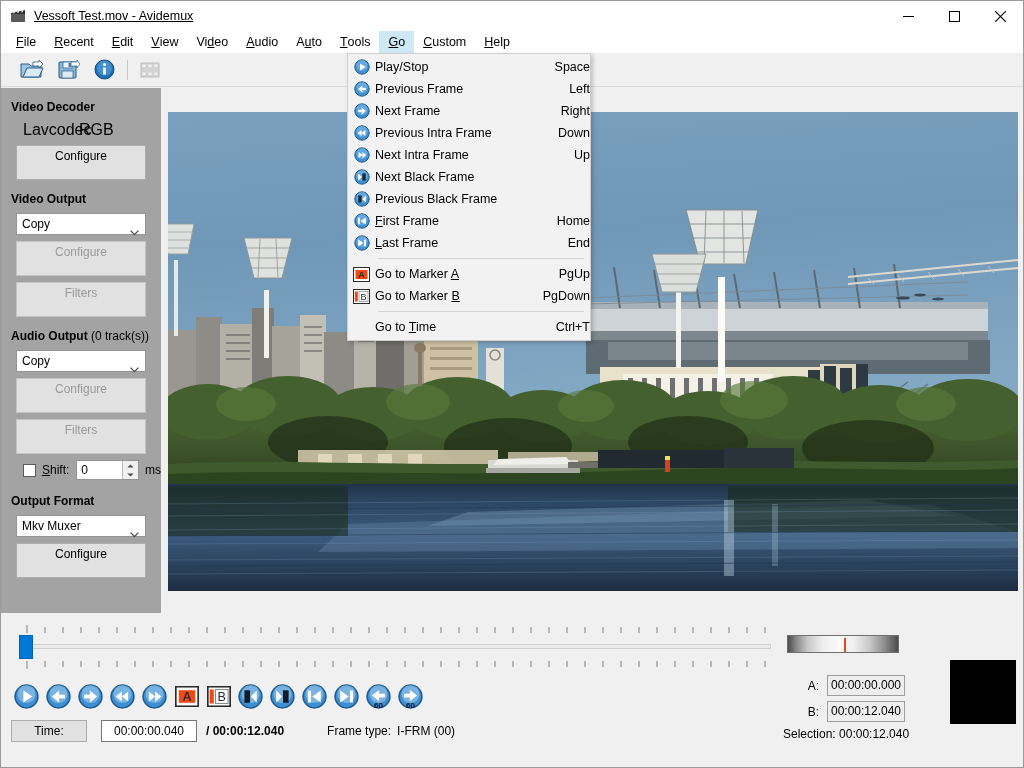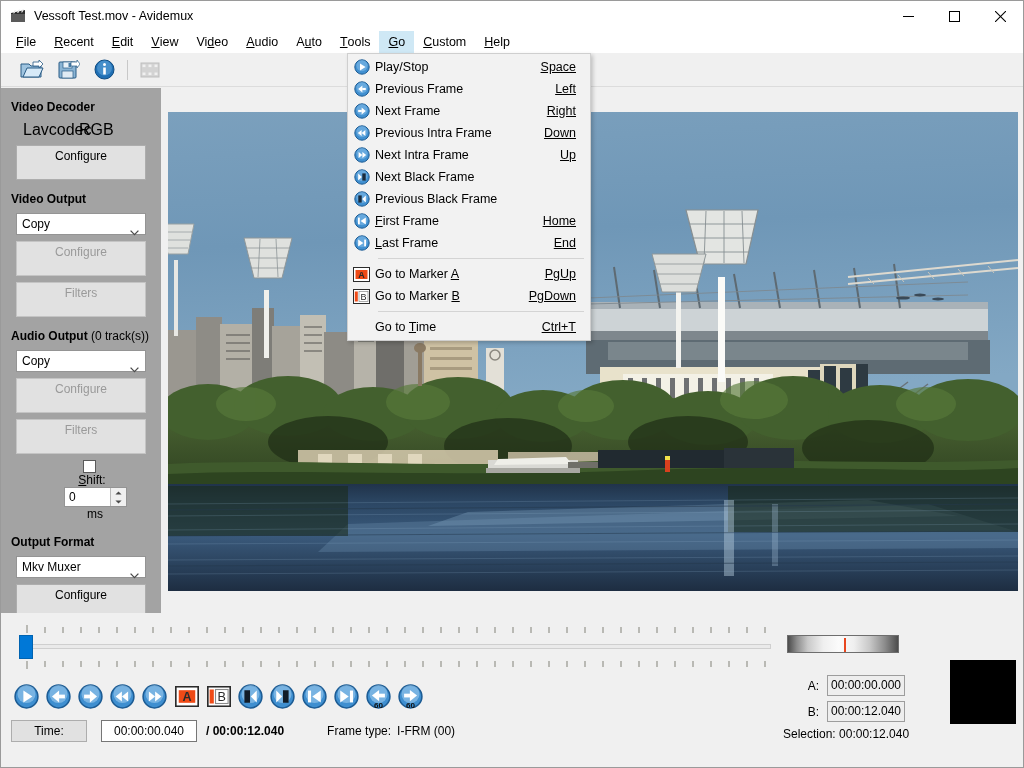--- a/index.html
+++ b/index.html
@@ -15,21 +15,21 @@
     position: relative;
     width: 1024px; height: 768px;
     background: #f0f0f0;
     border: 1px solid #9a9a9a;
   }
 
   
   .titlebar {
     position: absolute; left: 0; top: 0; width: 1022px; height: 30px;
     background: #ffffff;
-    display: flex; align-items: center;
+    display: flex; align-items: center; text-decoration: underline;
   }
   .title-icon {
     width: 16px; height: 16px; margin-left: 9px; margin-right: 8px;
     position: relative; flex: 0 0 auto;
   }
   .title-text {
     font-size: 12.5px; color: #000; white-space: nowrap;
   }
   .win-buttons { margin-left: auto; display: flex; height: 30px; }
   .win-btn {
@@ -91,21 +91,21 @@
     position: relative; display: block; width: 130px; height: 22px;
     margin: 2px auto 6px auto;
     background: #ffffff; border: 1px solid #949494;
     font-size: 12px; color: #000; line-height: 20px; padding-left: 5px;
   }
   .combo .arrow {
     position: absolute; right: 7px; top: 8px;
     width: 8px; height: 5px;
   }
   .shift-row {
-    display: flex; align-items: center; margin: 6px 0 0 22px; font-size: 12px; flex-direction: column;
+    display: flex; align-items: center; margin: 6px 0 0 22px; font-size: 12px;
   }
   .chk {
     width: 13px; height: 13px; border: 1px solid #5a5a5a; background: #fff;
     margin-right: 6px;
   }
   .spin {
     position: relative; width: 63px; height: 20px; margin-left: 7px;
     border: 1px solid #949494; background: #fff;
     font-size: 12px; line-height: 18px; padding-left: 4px;
   }
@@ -149,21 +149,21 @@
     display: flex; align-items: center;
     font-size: 12.5px; color: #000;
     padding-left: 0;
   }
   .dd-ico {
     width: 27px; min-width: 27px; height: 22px;
     display: flex; align-items: center; justify-content: center;
   }
   .dd-label { flex: 1 1 auto; white-space: nowrap; }
   .dd-label u { text-decoration: underline; }
-  .dd-key { margin-left: auto; padding-right: 14px; white-space: nowrap; text-decoration: underline; }
+  .dd-key { margin-left: auto; white-space: nowrap; }
   .dd-sep {
     height: 1px; background: #d4d4d4; margin: 4px 6px 4px 30px;
   }
 
   
   .bottom {
     position: absolute; left: 0; top: 612px; width: 1022px; height: 154px;
     background: #f0f0f0;
   }
   .slider-wrap {

